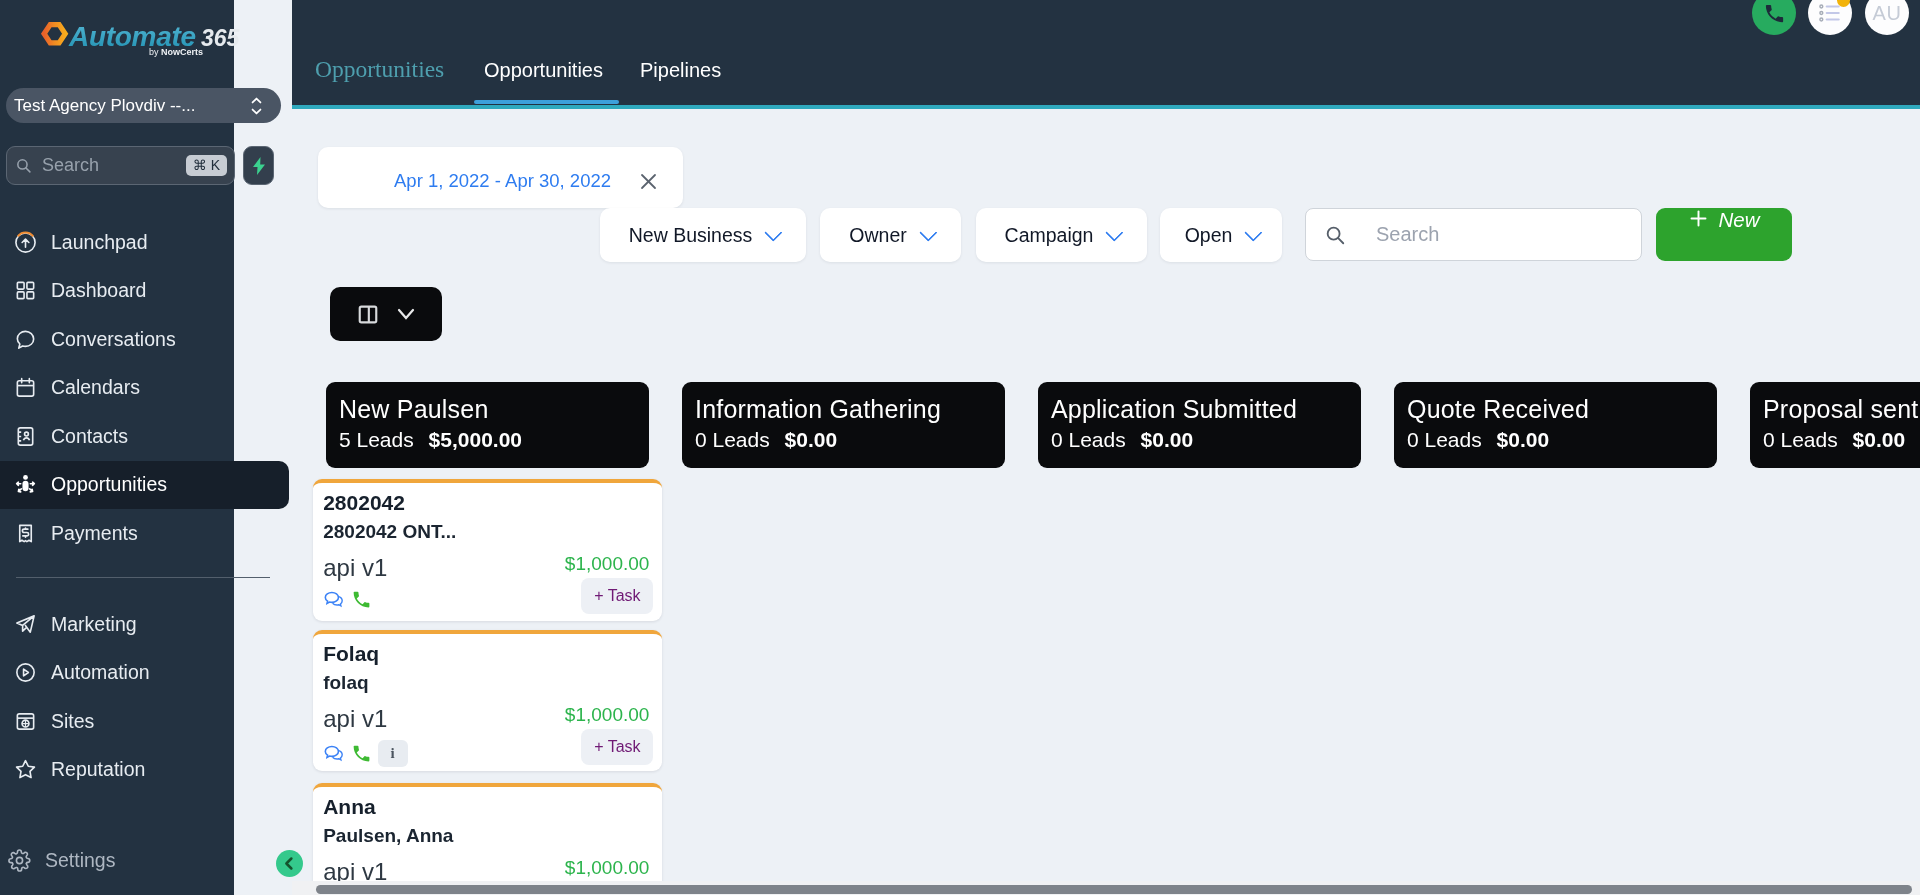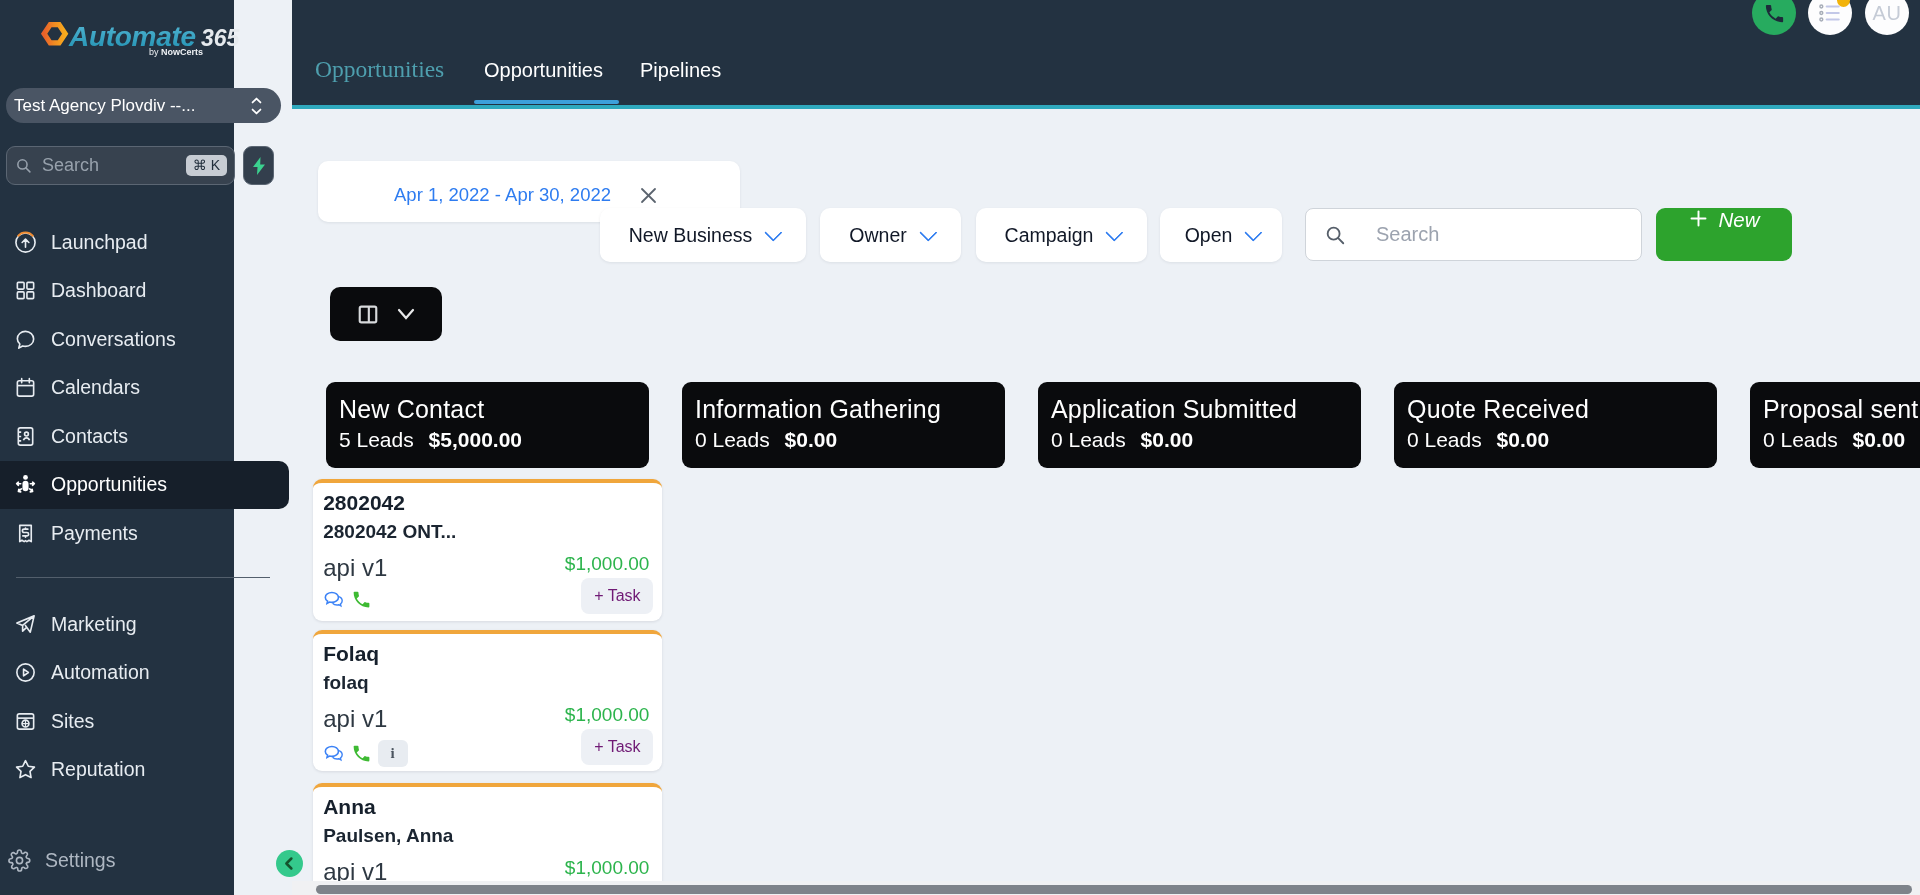--- a/index.html
+++ b/index.html
@@ -37,21 +37,21 @@
   .tab-underline { position:absolute; left:181.5px; top:100px; width:145px; height:4px; background:#3da0da; border-radius:2px; }
   .circ { position:absolute; top:-9px; width:44px; height:44px; border-radius:50%; display:flex; align-items:center; justify-content:center; }
   .circ.green { background:#27ab5f; }
   .circ.white { background:#fdfdfe; }
   .au { color:#c5cbd6; font-size:20px; font-weight:400; letter-spacing:0.5px; }
   .ydot { position:absolute; width:13px; height:13px; border-radius:50%; background:#f2b30a; top:-6px; left:1545px; z-index:4; }
 
   
   #content { position:absolute; left:292px; top:109px; width:1628px; height:786px; background:#edf1f6; overflow:hidden; }
   .wbox { position:absolute; background:#fff; border-radius:10px; box-shadow:0 1px 3px rgba(16,24,40,.08); }
-  .datebox { left:26px; top:52px; width:422px; height:61px; }
+  .datebox { left:26px; top:38px; width:365px; height:61px; }
   .date-text { position:absolute; left:76px; top:23px; font-size:18.5px; color:#2e7cf0; }
   .date-x { position:absolute; left:322px; top:26px; }
   .fbtn { position:absolute; top:99px; height:54px; background:#fff; border-radius:10px; box-shadow:0 1px 3px rgba(16,24,40,.08); display:flex; align-items:center; justify-content:center; font-size:19.5px; color:#111827; gap:12px; }
   .chevb { width:13px; height:13px; border:solid #2e7cf0; border-width:0 2.5px 2.5px 0; transform:rotate(45deg) translateY(-4px); border-radius:1px; }
   .searchinput { position:absolute; left:1013px; top:99px; width:337px; height:53px; background:#fff; border:1.5px solid #cfd4da; border-radius:8px; display:flex; align-items:center; padding-left:18px; }
   .searchinput .ph { color:#9ca3af; font-size:20px; margin-left:30px; }
   .newbtn { position:absolute; left:1364px; top:99px; width:136px; height:53px; background:#2da32d; border-radius:9px; color:#fff; font-size:20.5px; display:flex; align-items:flex-start; justify-content:center; gap:9px;font-style:italic; }
   .viewsbtn { position:absolute; left:38px; top:178px; width:112px; height:54px; background:#0a0b0d; border-radius:10px; display:flex; align-items:center; justify-content:center; gap:19px; }
 
   
@@ -147,21 +147,21 @@
     <svg width="20" height="19" viewBox="0 0 24 23" fill="none" stroke="#d8dadc" stroke-width="2.6">
         <rect x="2" y="2" width="20" height="19" rx="2"></rect>
         <line x1="13" y1="2" x2="13" y2="21"></line>
       </svg>
     <svg width="18" height="12" viewBox="0 0 18 12" fill="none" stroke="#e8e9ea" stroke-width="2.2" stroke-linecap="round">
         <polyline points="2,2 9,10 16,2"></polyline>
       </svg>
   </div>
 
   <div class="colhead" style="left:34px;">
-    <div class="t">New Contact</div>
+    <div class="t">New Paulsen</div>
     <div class="s">5 Leads <b>$5,000.00</b></div>
   </div>
   <div class="colhead" style="left:390px;">
     <div class="t">Information Gathering</div>
     <div class="s">0 Leads <b>$0.00</b></div>
   </div>
   <div class="colhead" style="left:746px;">
     <div class="t">Application Submitted</div>
     <div class="s">0 Leads <b>$0.00</b></div>
   </div>

